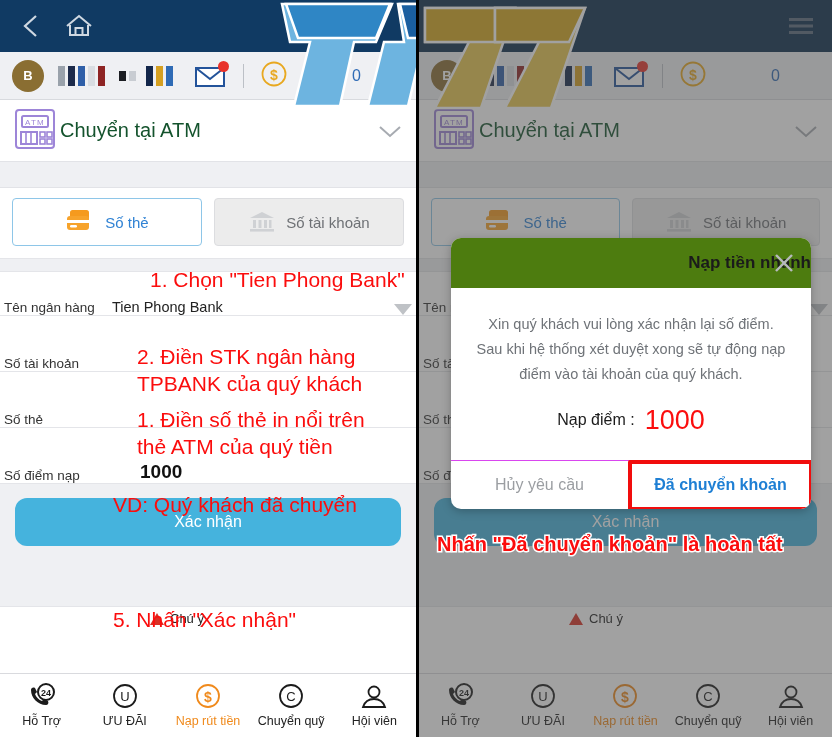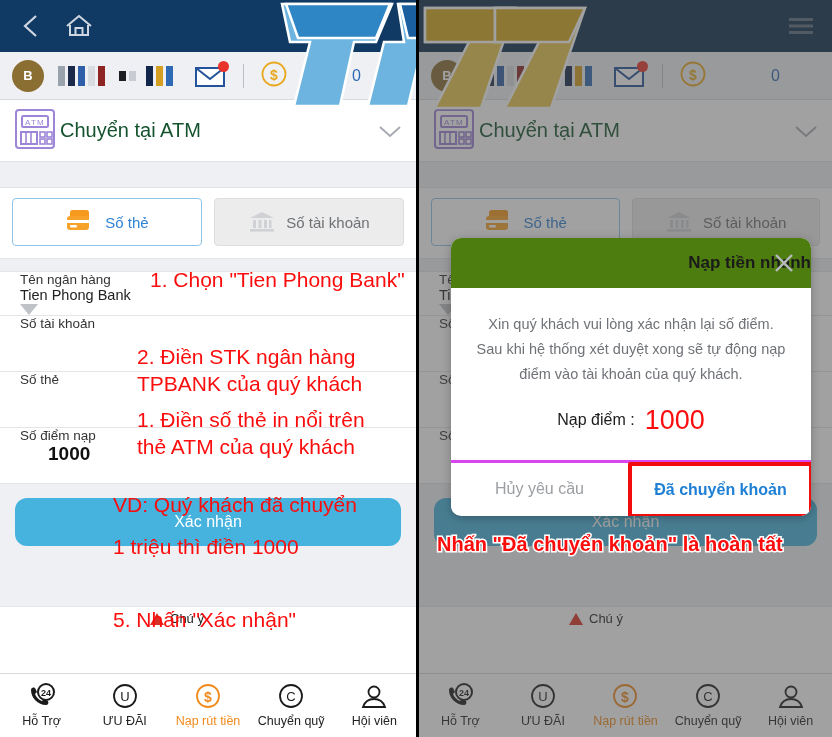--- a/index.html
+++ b/index.html
@@ -92,27 +92,26 @@
     display: flex; align-items: center; justify-content: center; gap: 10px;
     font-size: 15px;
   }
   .tab.active { border: 1px solid #8ec6e8; background:#fff; color: #2f82d4; }
   .tab.inactive { border: 1px solid #dcdde0; background:#ececec; color:#6e7175; }
 
   
   .form-spacer { height: 14px; background:#eff0f3; border-top:1px solid #e4e5e9; border-bottom:1px solid #e4e5e9;}
   .frow {
     position: relative;
-    display: flex; align-items: flex-start;
+    display: flex; align-items: flex-end;
     min-height: 44px;
-    padding: 0 20px;
+    padding: 0 4px;
     background: #fff;
     border-bottom: 1px solid #e4e5e9;
     font-size: 14px;
-    flex-direction: column;
   }
   .frow.tall { min-height: 56px; }
   .flabel { color:#333; flex-shrink: 0; width: 108px; font-size: 13.5px;}
   .fvalue { color:#222; font-size: 14.5px; flex: 1; }
   .fvalue.big { font-size: 19px; font-weight: 700; color:#111; padding-left: 28px;}
   .caret-tri {
     width: 0; height: 0;
     border-left: 9px solid transparent;
     border-right: 9px solid transparent;
     border-top: 11px solid #bfc2c6;
@@ -215,21 +214,21 @@
     font-size: 14.5px; line-height: 1.72;
   }
   .modal-amount {
     margin-top: 18px; margin-bottom: 14px;
     text-align:center;
     display:flex; align-items:center; justify-content:center; gap: 10px;
   }
   .amt-label { font-size: 16px; color: #1b1b1b; }
   .amt-value { font-size: 27px; color: #fb0d0d; }
   .modal-actions {
-    display:flex; border-top: 3px solid #d946ef; height: 56px;
+    display:flex; border-top: 1px solid #d946ef; height: 49px;
   }
   .modal-btn {
     flex:1; display:flex; align-items:center; justify-content:center;
     font-size: 16px; font-family: inherit; background: transparent; border: none;
   }
   .modal-btn.cancel { color:#9b9ea2; }
   .modal-btn.confirm {
     color:#1e7fd4; font-weight: 700;
     border: 4px solid #f10d0d;
     border-radius: 2px;
@@ -375,23 +374,22 @@
 
     <div class="warn-row">
       <span class="warn-tri"></span>
       <span class="warn-text">Chú ý</span>
     </div>
 
     <div class="anno" style="left:150px; top:268px;">1. Chọn "Tien Phong Bank"</div>
     <div class="anno" style="left:137px; top:345px;">2. Điền STK ngân hàng</div>
     <div class="anno" style="left:137px; top:372px;">TPBANK của quý khách</div>
     <div class="anno" style="left:137px; top:408px;">1. Điền số thẻ in nổi trên</div>
-    <div class="anno" style="left:137px; top:435px;">thẻ ATM của quý khách</div>
+    <div class="anno" style="left:137px; top:435px;">thẻ ATM của quý tiền</div>
     <div class="anno" style="left:113px; top:493px;">VD: Quý khách đã chuyển</div>
-    <div class="anno" style="left:113px; top:535px;">1 triệu thì điền 1000</div>
     <div class="anno" style="left:113px; top:608px;">5. Nhấn "Xác nhận"</div>
 
     <div class="watermark">
       <svg width="200" height="120" viewBox="0 0 200 120">
         <g stroke="#ffffff" stroke-width="2.5">
           <polygon points="10,10 120,10 104,48 82,48 68,112 22,112 38,48 18,48" fill="#6db4e0"></polygon>
           <polygon points="14,10 118,10 104,44 26,44" fill="#2f86c5"></polygon>
           <polygon points="126,10 186,10 178,48 196,48 196,10 200,10 200,112 160,112 168,70 146,70 136,112 96,112 112,48 132,48" fill="#6db4e0"></polygon>
           <polygon points="128,10 186,10 178,44 136,44" fill="#1a5fa0"></polygon>
         </g>

